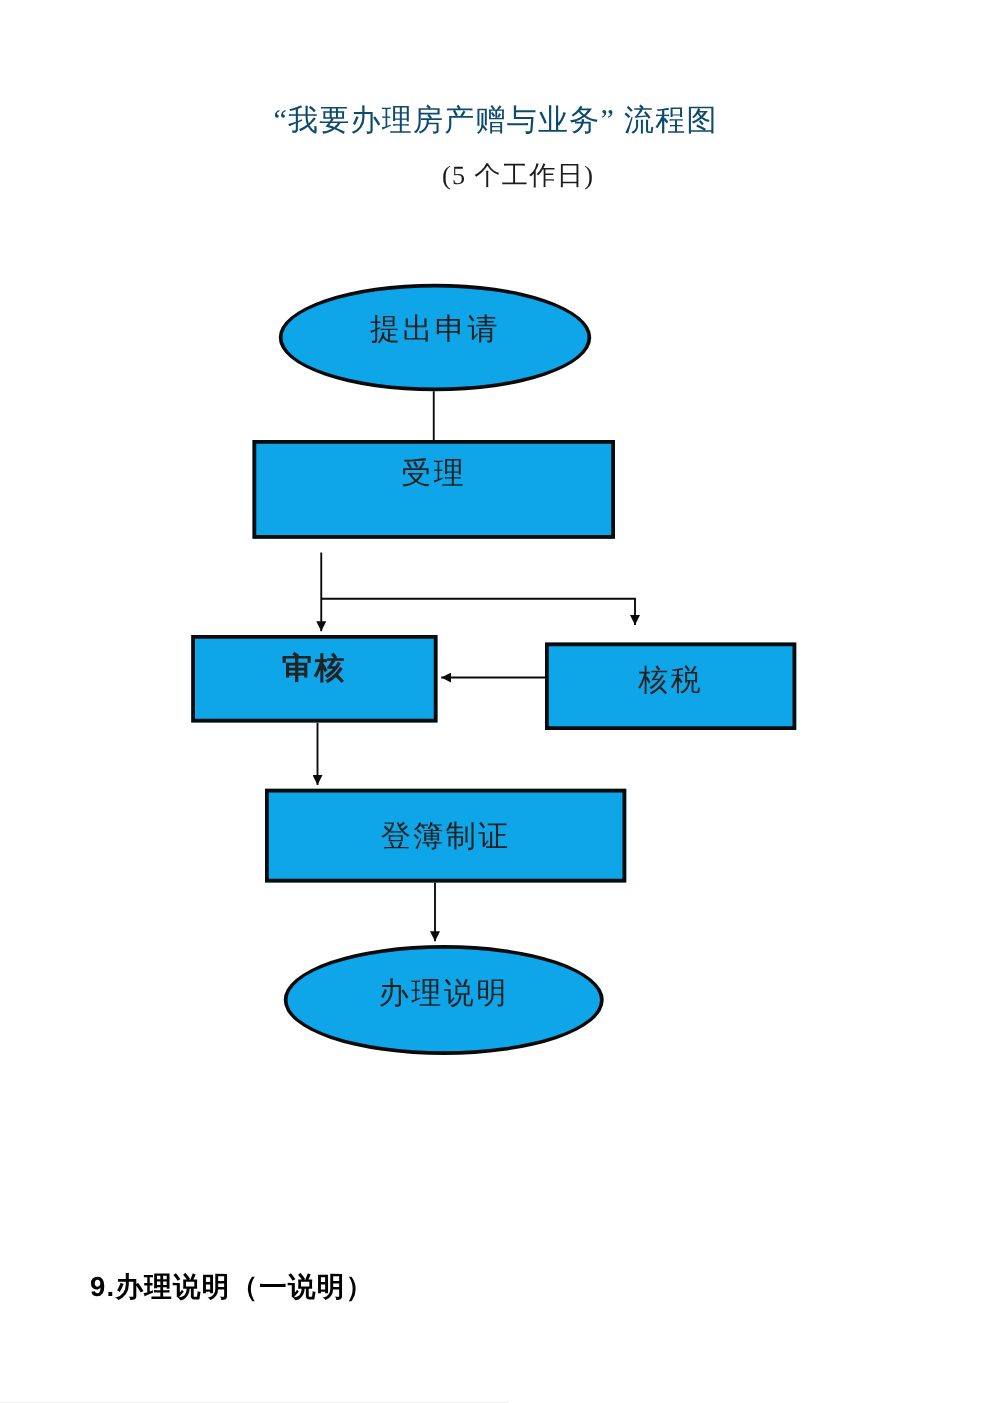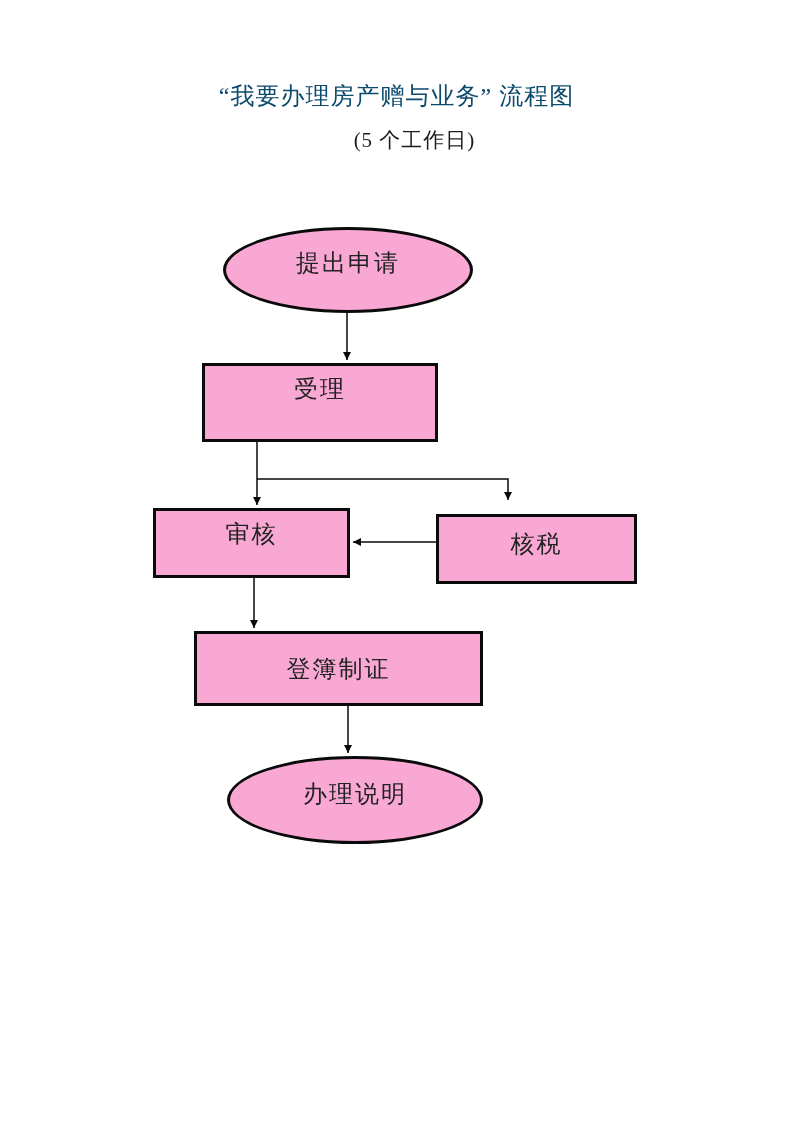--- a/index.html
+++ b/index.html
@@ -45,34 +45,34 @@
     left: 0;
     width: 793px;
     height: 1122px;
   }
   .node {
     position: absolute;
     box-sizing: border-box;
     display: flex;
     align-items: center;
     justify-content: center;
-    background: #f9a8d4;
+    background: #0ea5e9;
     border: 3px solid #0a0a0a;
     font-size: 24px;
     letter-spacing: 2px;
     color: #222222;
     white-space: nowrap;
   }
   .node.ellipse { border-radius: 50%; }
 
   .n-start    { left: 223px; top: 227px; width: 250px; height: 86px; padding-bottom: 14px; }
-  .n-accept   { left: 202px; top: 363px; width: 236px; height: 79px; padding-bottom: 28px; }
-  .n-review   { left: 153px; top: 508px; width: 197px; height: 70px; padding-bottom: 18px; }
+  .n-accept   { left: 202px; top: 352px; width: 290px; height: 79px; padding-bottom: 28px; }
+  .n-review   { left: 153px; top: 508px; width: 197px; height: 70px; padding-bottom: 18px; font-weight: bold; }
   .n-tax      { left: 436px; top: 514px; width: 201px; height: 70px; padding-bottom: 10px; }
-  .n-register { left: 194px; top: 631px; width: 289px; height: 75px; }
+  .n-register { left: 212px; top: 631px; width: 289px; height: 75px; }
   .n-end      { left: 227px; top: 756px; width: 256px; height: 88px; padding-bottom: 12px; }
 
   .section-heading {
     position: absolute;
     left: 72px;
     top: 1015px;
     font-family: "Liberation Sans", sans-serif;
     font-weight: bold;
     font-size: 22px;
     letter-spacing: 1px;
@@ -126,14 +126,15 @@
   </div>
 
   <div class="node n-register">
     <span>登簿制证</span>
   </div>
 
   <div class="node ellipse n-end">
     <span>办理说明</span>
   </div>
 
+  <div class="section-heading">9.办理说明（一说明）</div>
 
 </div>
 
 </body></html>

